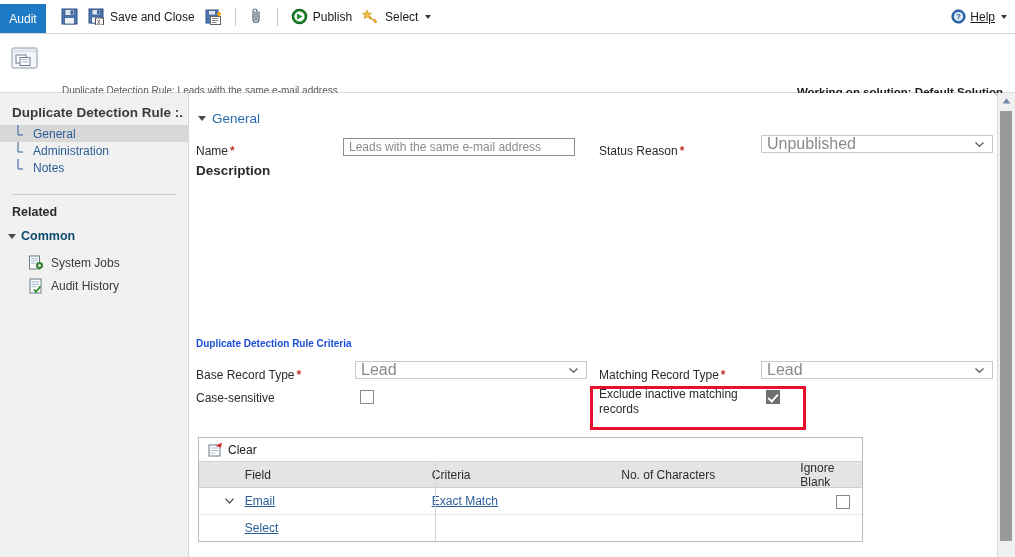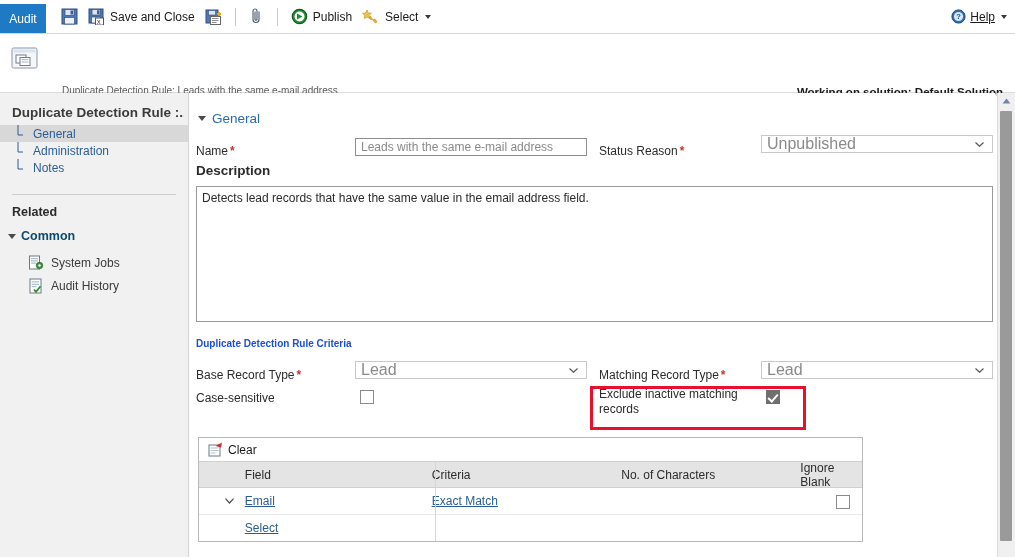--- a/index.html
+++ b/index.html
@@ -623,34 +623,33 @@
   <div class="form-area">
 
     <div class="sec-header" style="left:9px; top:18px;">
       <span class="tri-dn-sm"></span>
       <span class="lbl">General</span>
     </div>
 
     <div class="flabel" style="left:7px; top:51px;">
       <span>Name</span><span class="req">*</span>
     </div>
-    <input class="ftext" style="left: 166px; top: 45px; width: 232px; height: 18px;" readonly="" value="Leads with the same e-mail address">
+    <input class="ftext" style="left: 154px; top: 45px; width: 232px; height: 18px;" readonly="" value="Leads with the same e-mail address">
 
     <div class="flabel" style="left:410px; top:51px;">
       <span>Status Reason</span><span class="req">*</span>
     </div>
     <div class="fselect" style="left:572px; top:42px; width:232px; height:18px;">
       <span>Unpublished</span>
       <svg class="chev" viewBox="0 0 9 5">
         <path d="M0.5 0.5 L4.5 4.3 L8.5 0.5" fill="none" stroke="#5a5a5a" stroke-width="1.2"></path>
       </svg>
     </div>
 
     <div class="desc-title" style="left:7px; top:70px;">Description</div>
-    <textarea class="ftextarea" style="left: 7px; top: 93px; width: 797px; height: 136px;">Detects lead records that have the same value in the email address field.</textarea>
 
     <div class="sec-title" style="left:7px; top:245px;">Duplicate Detection Rule Criteria</div>
 
     <div class="flabel" style="left:7px; top:275px;">
       <span>Base Record Type</span><span class="req">*</span>
     </div>
     <div class="fselect" style="left:166px; top:268px; width:232px; height:18px;">
       <span>Lead</span>
       <svg class="chev" viewBox="0 0 9 5">
         <path d="M0.5 0.5 L4.5 4.3 L8.5 0.5" fill="none" stroke="#5a5a5a" stroke-width="1.2"></path>

